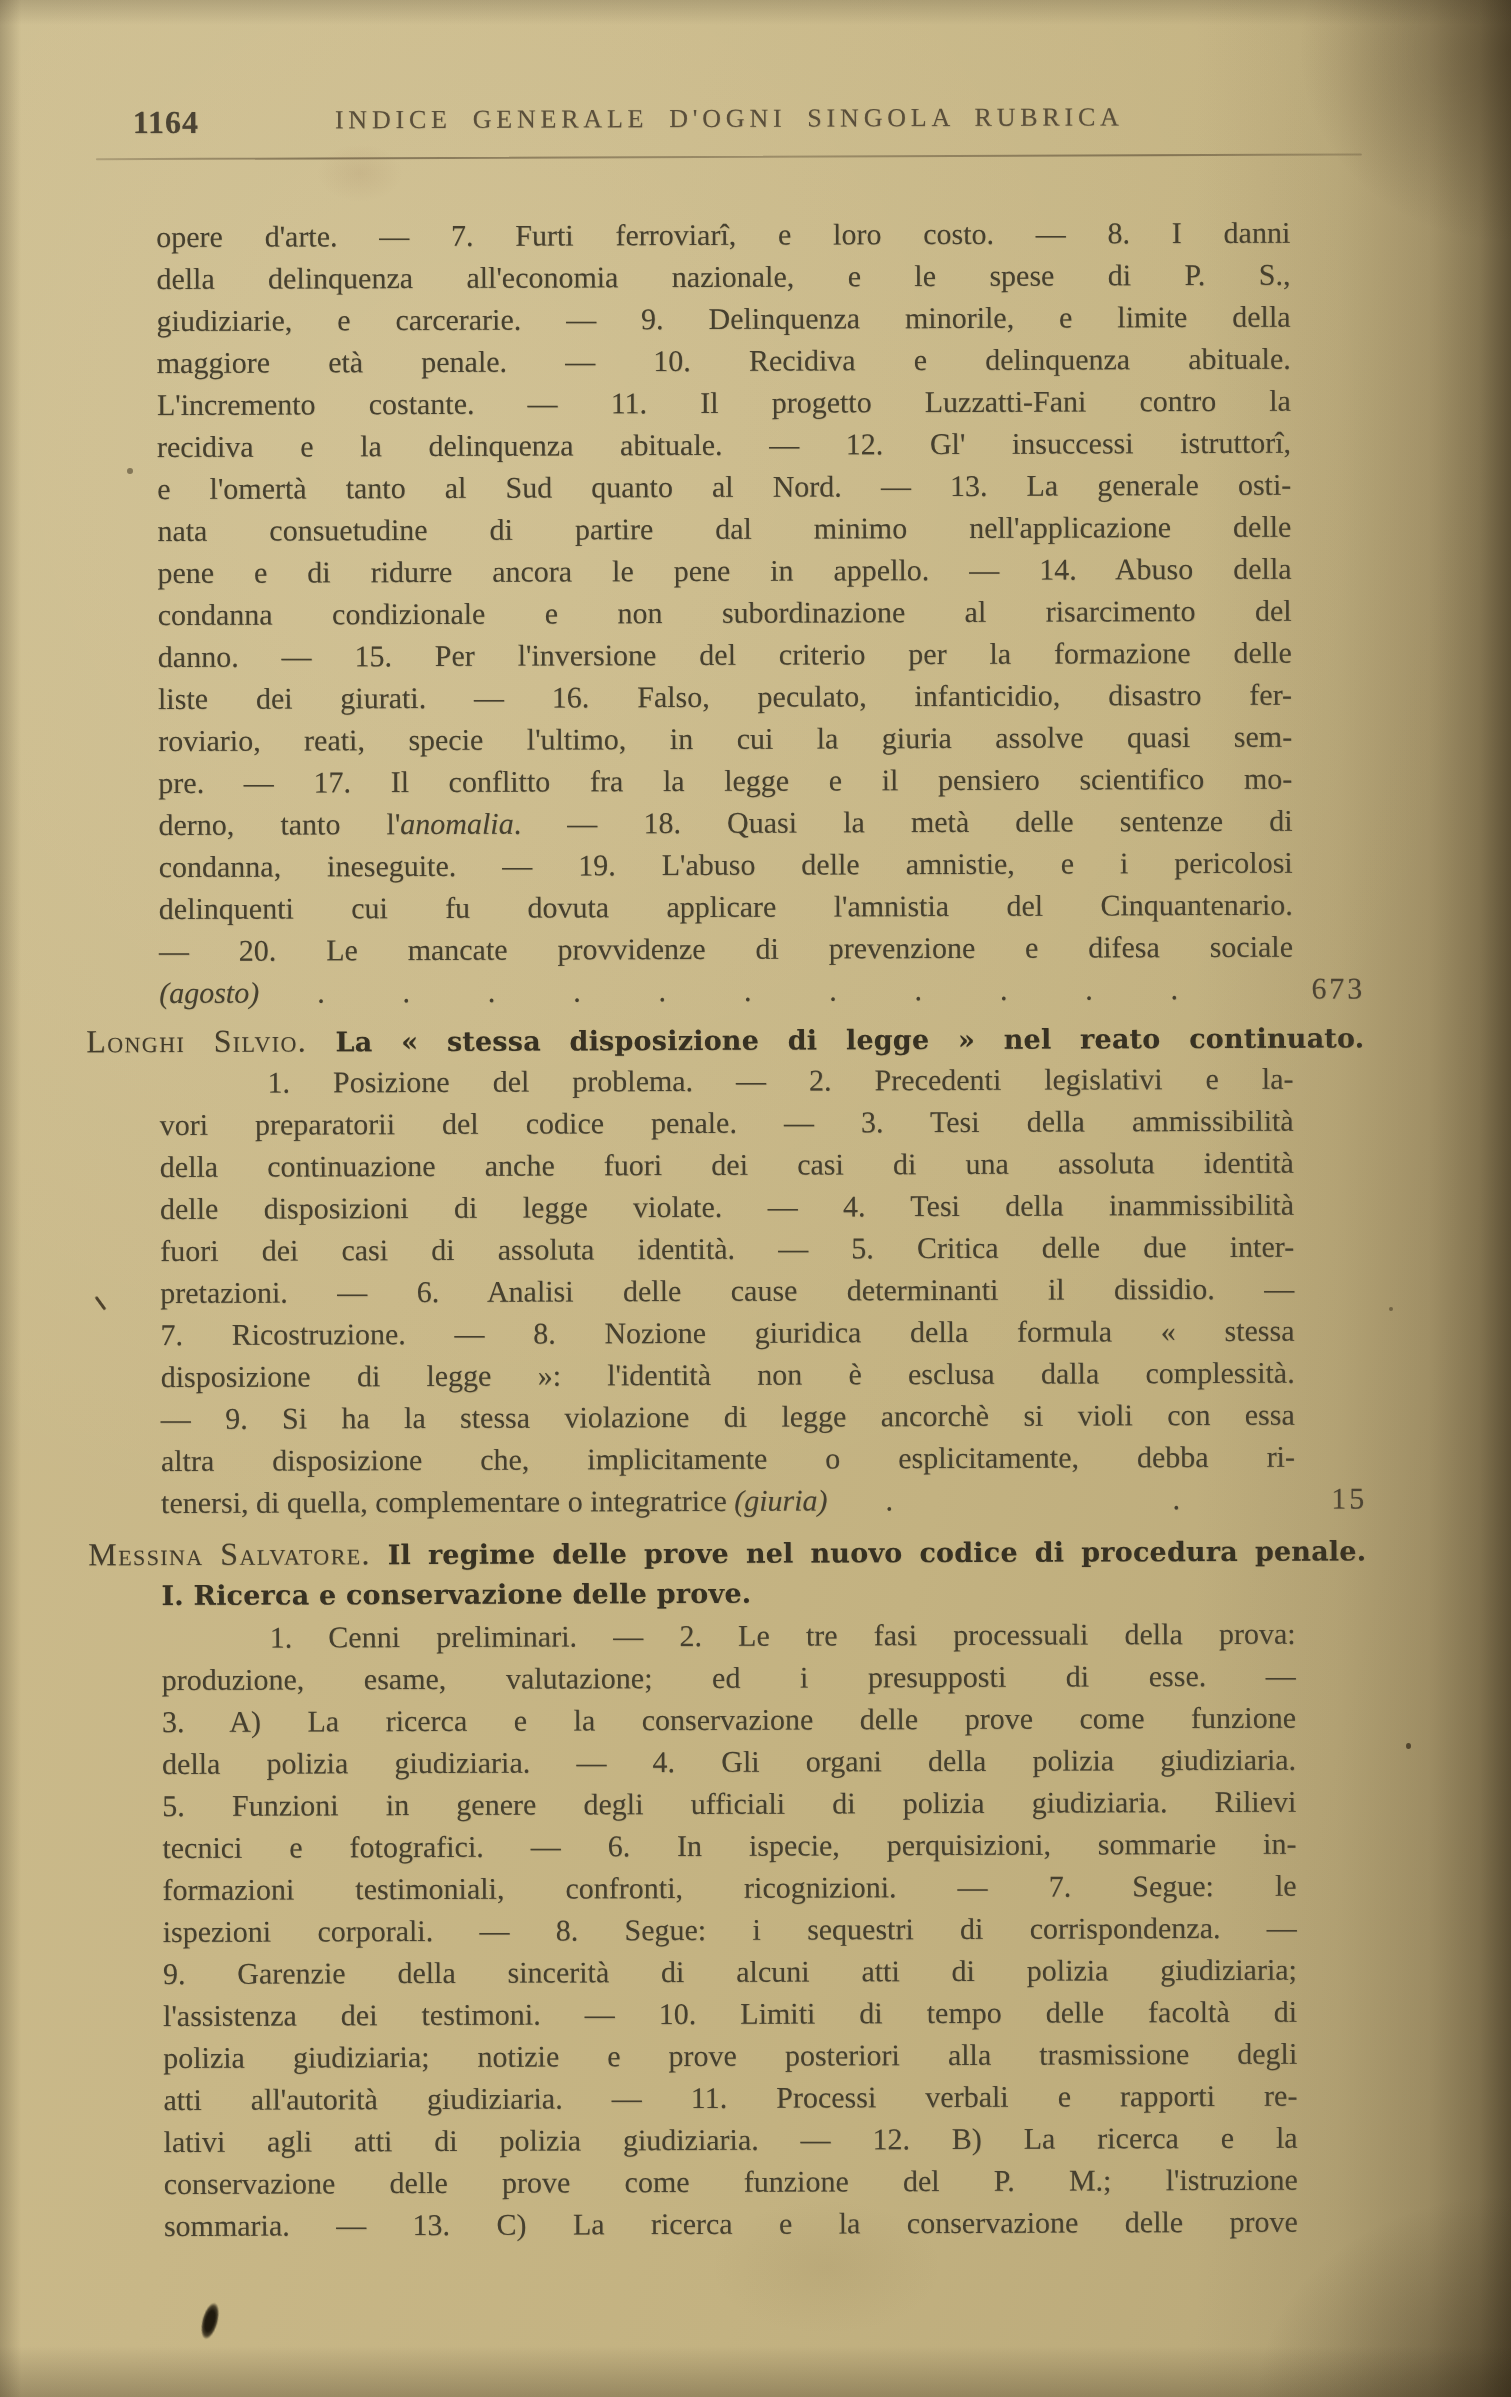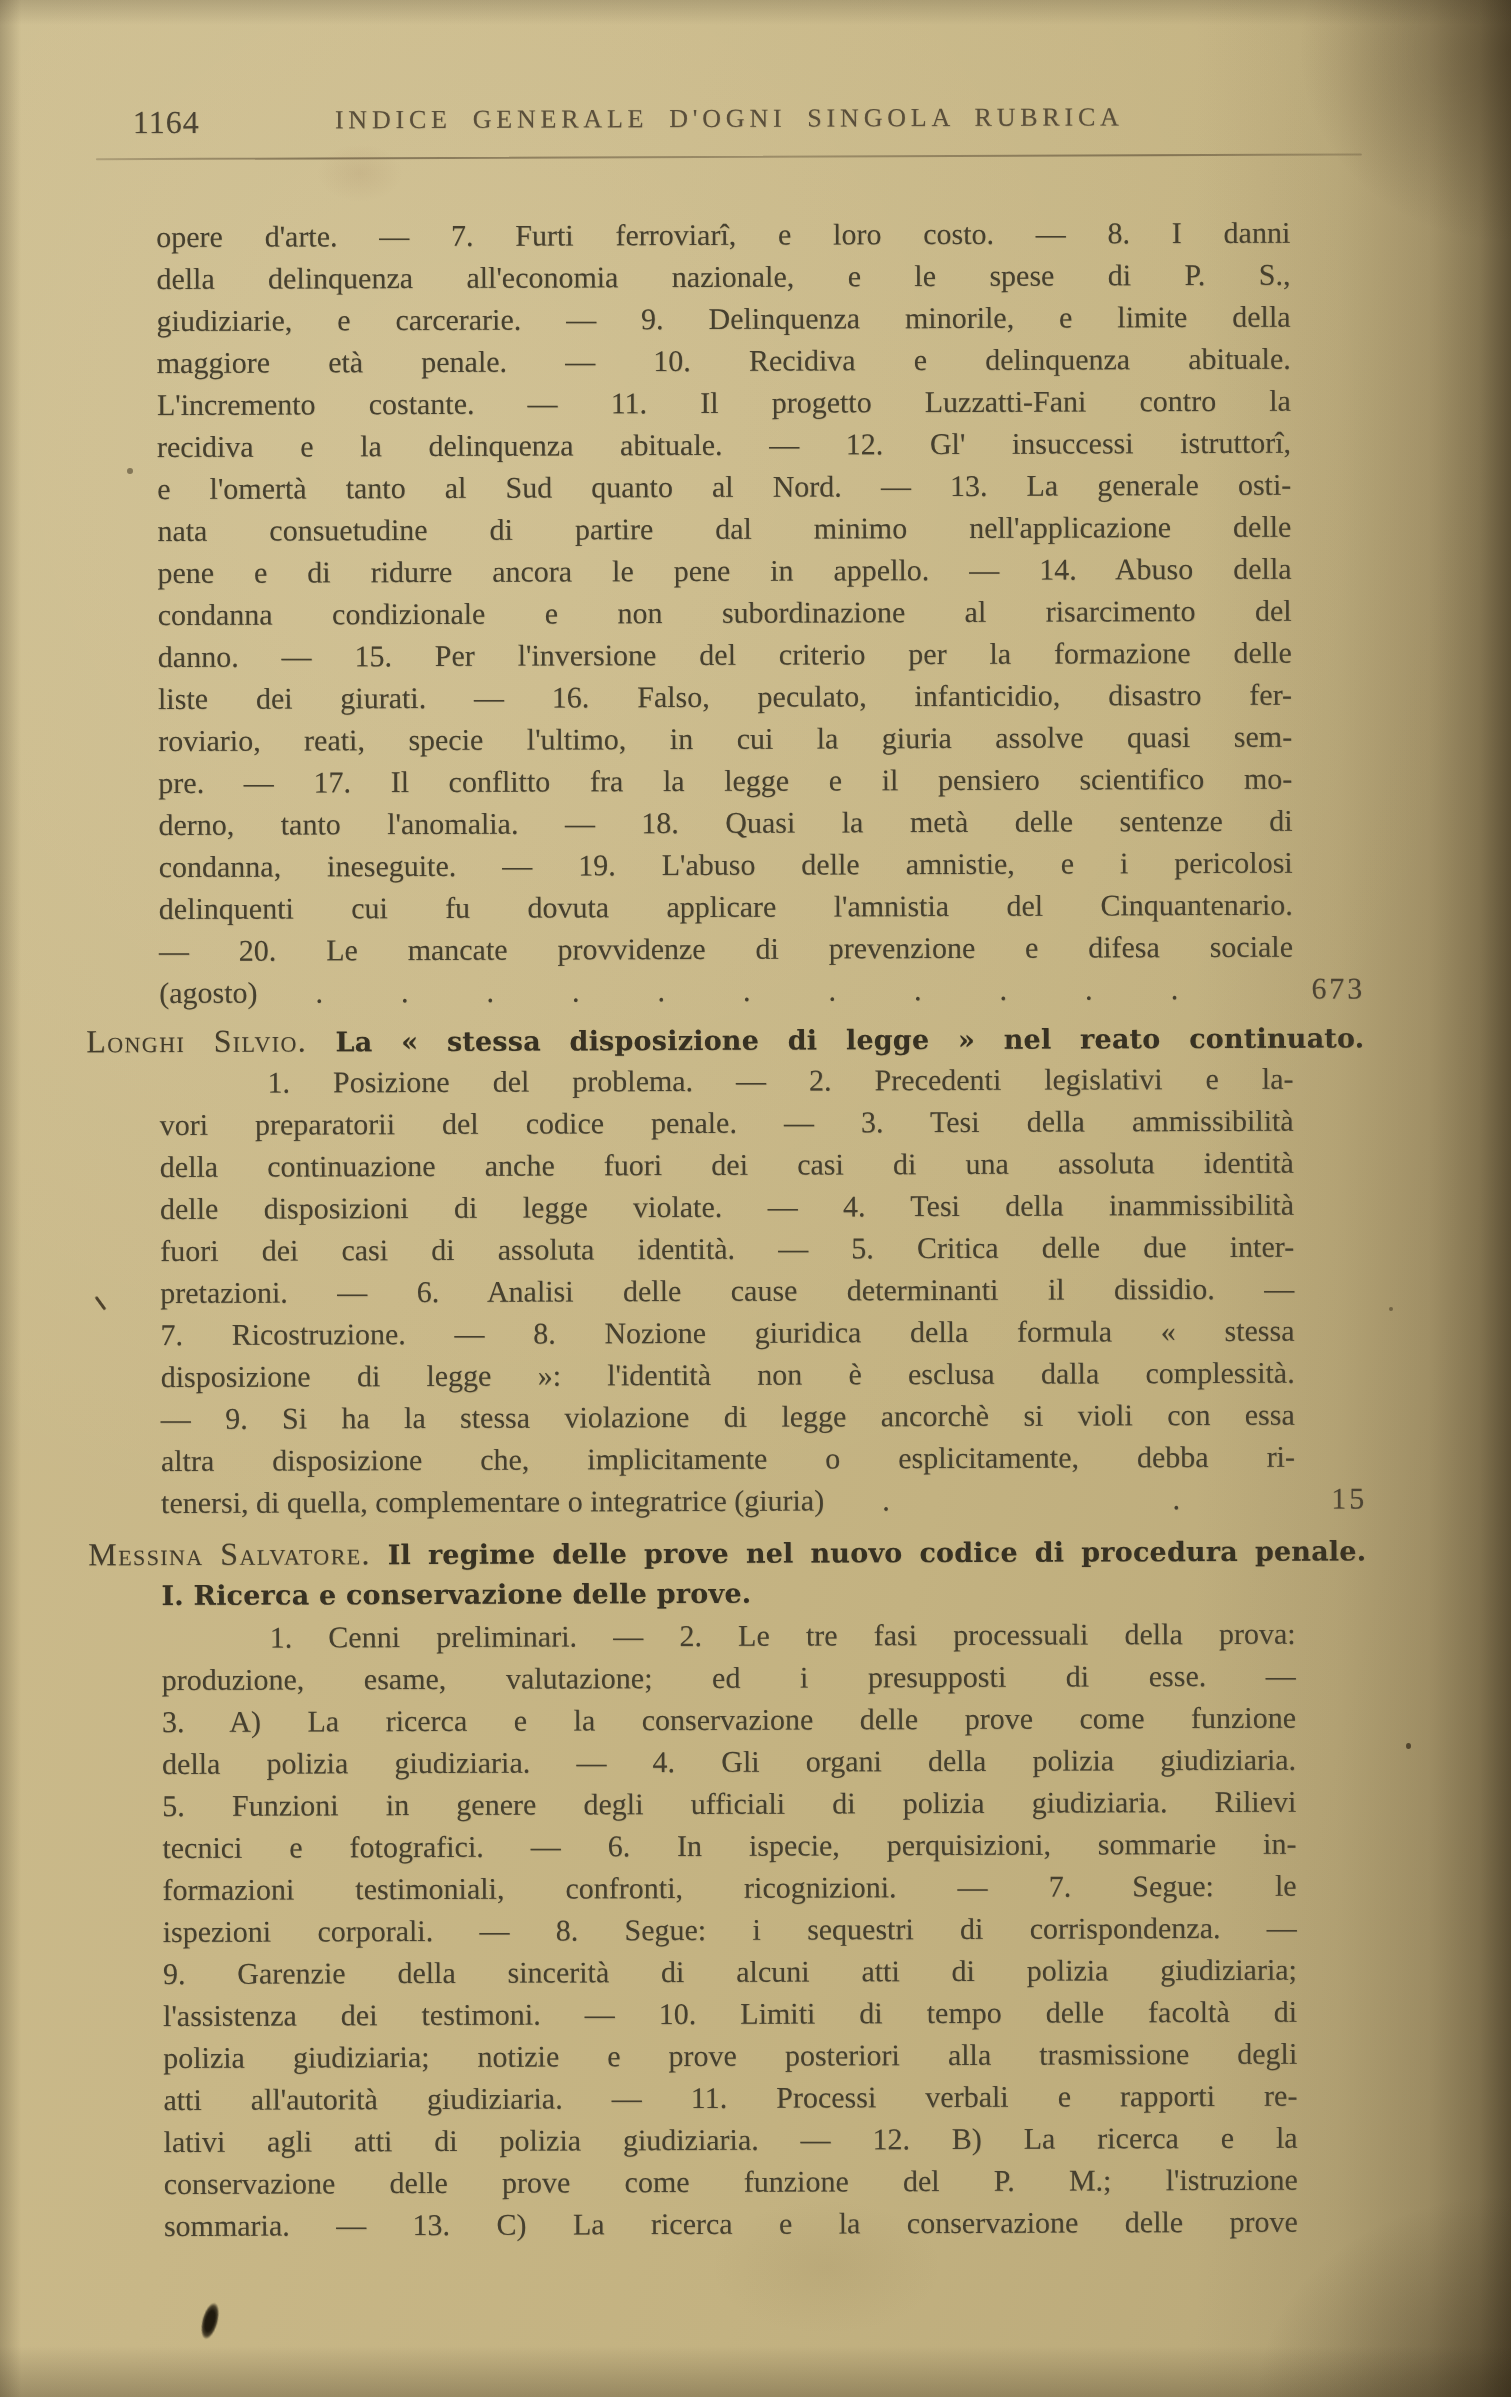--- a/index.html
+++ b/index.html
@@ -29,39 +29,39 @@
   .shade-corner-br{bottom:0;right:0;width:442px;height:403px;
     background:radial-gradient(80% 70% at 100% 100%, rgba(40,30,15,.42), rgba(40,30,15,0) 72%);}
   .stain1{top:2200px;left:711px;width:231px;height:134px;border-radius:50%;
     background:radial-gradient(closest-side, rgba(120,100,60,.10), rgba(120,100,60,0));}
   .stain2{top:144px;left:317px;width:86px;height:58px;border-radius:50%;
     background:radial-gradient(closest-side, rgba(130,90,60,.10), rgba(130,90,60,0));}
   
   .print{position:absolute;top:0;left:0;width:100%;height:100%;
     transform:rotate(-0.22deg);transform-origin:45% 40%;
     text-shadow:0.3px 0.4px 0.8px rgba(70,60,40,.35);}
-  .folio{position:absolute;top:102px;left:136px;font-size:32px;letter-spacing:1px;color:#4c4434;}
+  .folio{position:absolute;top:102px;left:136px;font-size:32px;letter-spacing:1px;color:#4c4434;font-weight:bold;}
   .running-head{position:absolute;top:104px;left:101px;width:1263px;text-align:center;
     font-size:26px;letter-spacing:4.8px;color:#5a4f3b;word-spacing:9.6px;}
   .head-rule{position:absolute;top:156px;left:99px;width:1266px;height:1.9px;border-radius:1.9px;
     background:linear-gradient(to right, rgba(86,72,50,.28), rgba(86,72,50,.62) 18%, rgba(86,72,50,.40) 55%, rgba(86,72,50,.60) 84%, rgba(86,72,50,.30));}
   #text-col{position:absolute;top:214px;left:0;width:1364px;}
   .line{height:42px;line-height:42px;font-size:30px;white-space:nowrap;}
   .body-line{margin-left:159px;width:1134px;text-align:justify;text-align-last:justify;white-space:normal;}
   .indent{text-indent:108px;}
   .author-line{margin-left:86px;width:1278px;text-align:justify;text-align-last:justify;white-space:normal;}
   .author{font-variant:small-caps;font-size:32px;letter-spacing:1.4px;color:#443d2c;}
   .btitle,.subtitle{font-family:"DejaVu Serif","Liberation Serif",serif;font-weight:bold;
     font-size:27px;letter-spacing:0.2px;color:#373122;}
   .subtitle{margin-left:159px;}
   .block-2{margin-top:5.8px;}
   .block-3{margin-top:9.6px;}
   .leader-row{margin-left:159px;width:1206px;display:flex;align-items:baseline;}
   .lead-pre{white-space:pre;}
-  .it{}
+  .it{font-style:italic;}
   .dots{flex:1;display:flex;justify-content:space-between;margin-left:58px;margin-right:110px;}
   .dots span{color:#46402f;}
   .page-ref{width:77px;text-align:right;letter-spacing:2.9px;color:#4c4434;}
   
   .ink-blob{position:absolute;top:2302px;left:202px;width:16.3px;height:38px;border-radius:60% 60% 45% 70%;
     background:radial-gradient(closest-side, #201a0e 55%, rgba(32,26,14,.75) 80%, rgba(32,26,14,0));
     transform:rotate(15deg);filter:blur(0.4px);}
   .margin-tick{position:absolute;top:1295px;left:99px;width:3.4px;height:16.3px;border-radius:1.9px;
     background:rgba(58,46,28,.85);transform:rotate(-36deg);filter:blur(0.3px);}
   .speck{position:absolute;border-radius:50%;}

